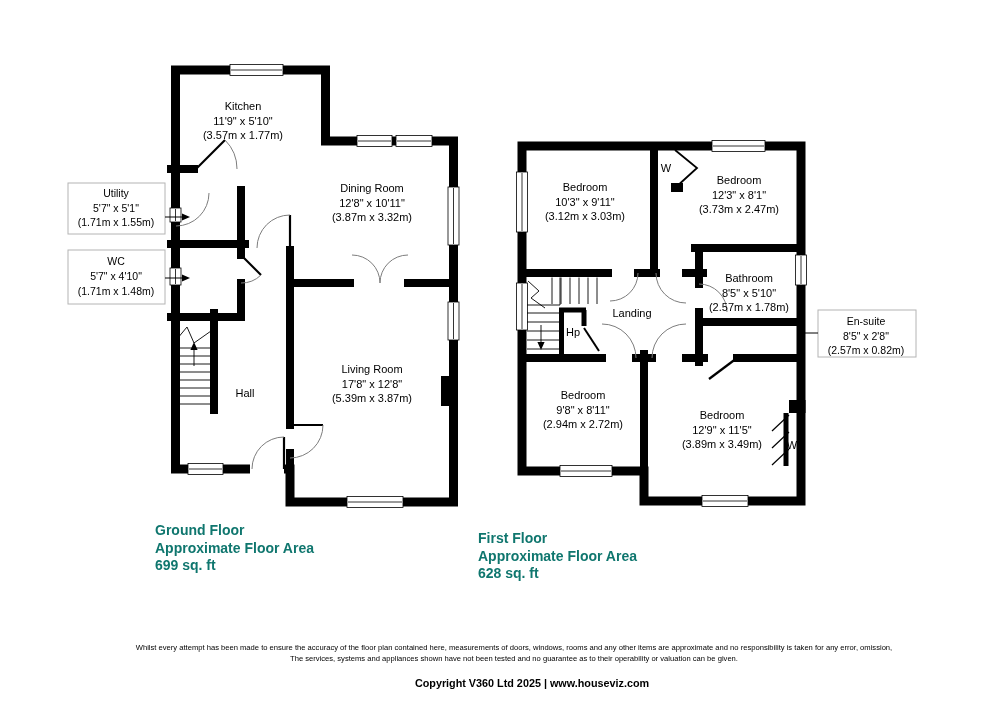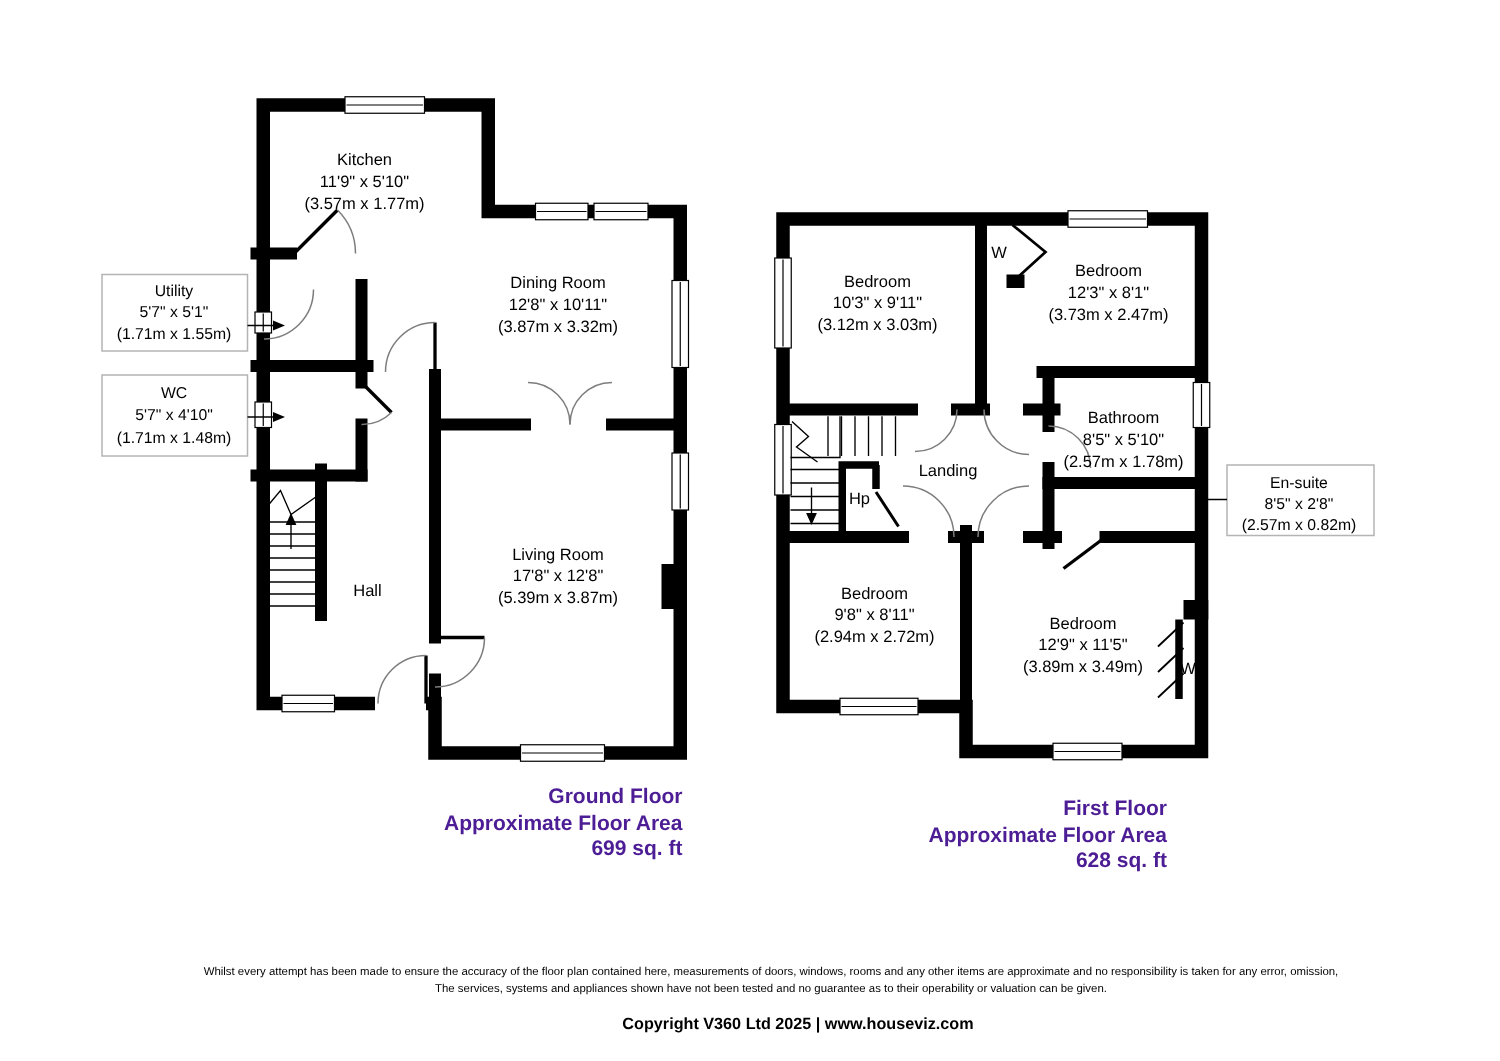--- a/index.html
+++ b/index.html
@@ -1,22 +1,22 @@
 <!DOCTYPE html>
 <html><head>
 <meta charset="utf-8">
 <style>
   html,body{margin:0;padding:0;background:#fff;}
   .page{position:relative;width:1000px;height:707px;background:#ffffff;
         font-family:"Liberation Sans",sans-serif;overflow:hidden;}
   .page svg{position:absolute;left:0;top:0;}
   svg text{font-family:"Liberation Sans",sans-serif;font-size:11px;fill:#000;text-anchor:middle;}
   svg text.small{font-size:10.5px;}
-  .summary{position:absolute;width:300px;text-align:right;font-weight:bold;
-           font-size:14px;line-height:17.6px;color:#4c1d95;}
+  .summary{position:absolute;width:300px;text-align:left;font-weight:bold;
+           font-size:14px;line-height:17.6px;color:#0f766e;}
   .summary-ground{left:155px;top:522px;}
   .summary-first{left:478px;top:530px;}
   .disclaimer{position:absolute;left:0;top:642px;width:1000px;text-align:center;
               font-size:7.6px;line-height:11.3px;color:#000;}
   .disclaimer div{white-space:nowrap;padding-left:28px;}
   .copyright{position:absolute;left:0;top:677px;width:1000px;text-align:center;
              font-weight:bold;font-size:10.8px;color:#000;padding-left:32px;}
 </style>
 </head>
 <body>

